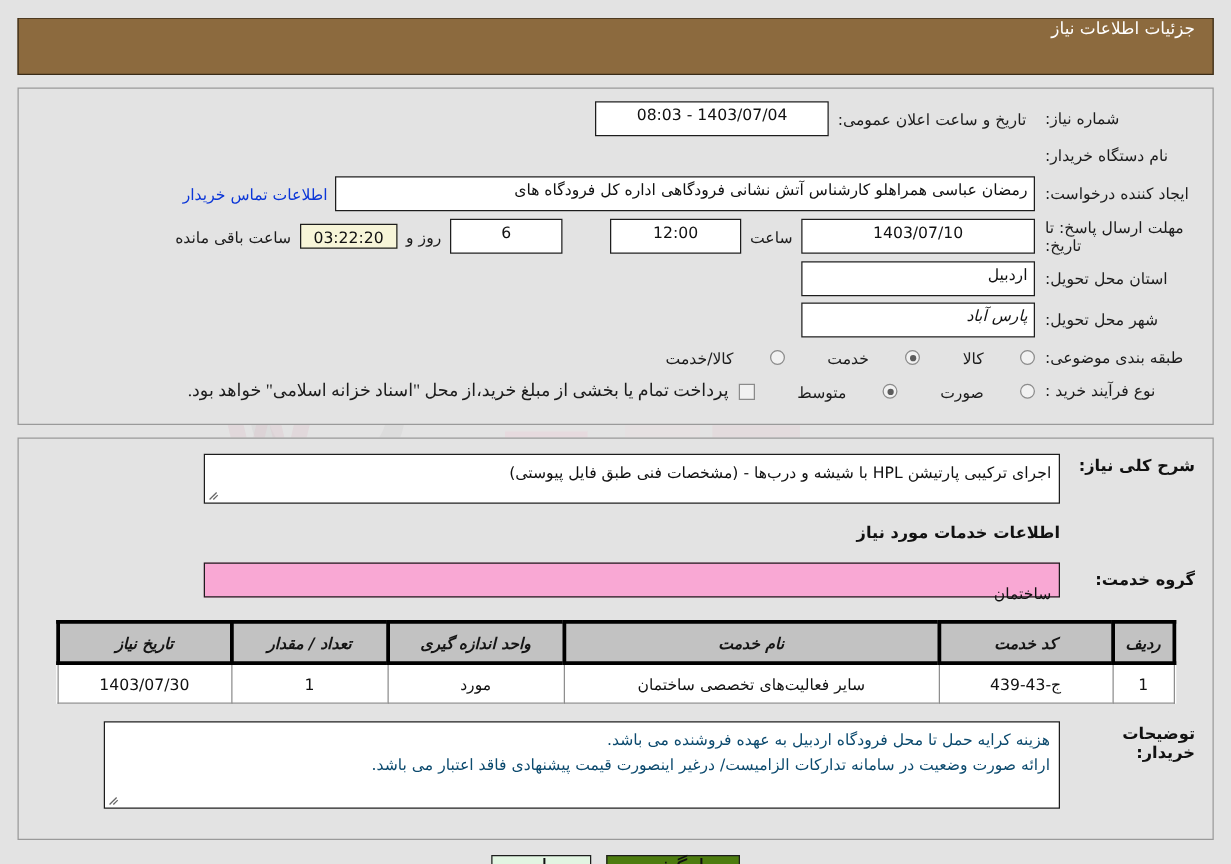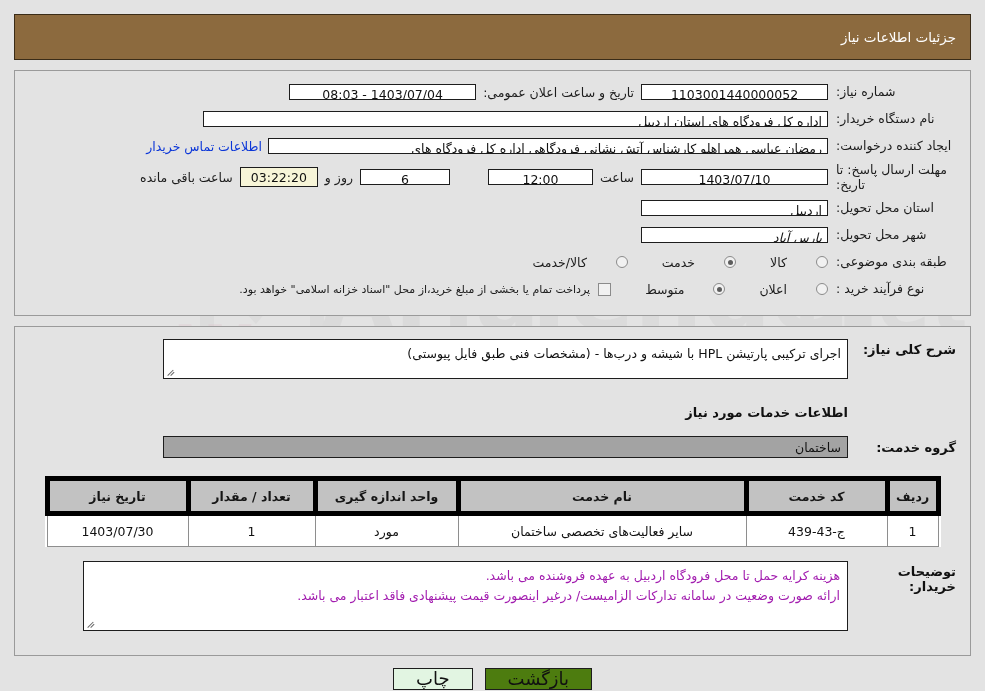--- a/index.html
+++ b/index.html
@@ -35,21 +35,21 @@
   }
 
   
   .titlebar {
     margin: 14px 14px 0 14px;
     height: 46px;
     background: #8c6a3e;
     border: 1px solid #3a2c18;
     box-sizing: border-box;
     display: flex;
-    align-items: center;
+    align-items: flex-start;
     justify-content: flex-start;
     padding: 0 14px;
   }
   .titlebar-text {
     color: #ffffff;
     font-size: 13.5px;
   }
 
   
   .panel {
@@ -75,21 +75,21 @@
     color: #1c1c1c;
     padding-left: 8px;
     box-sizing: border-box;
     line-height: 1.25;
   }
   .lbl.two-line { line-height: 1.2; }
 
   .fld {
     border: 1px solid #1d1d1d;
     background: #ffffff;
-    height: 16px;
+    height: 28px;
     line-height: 20px;
     font-size: 12.5px;
     padding: 0 5px;
     box-sizing: border-box;
     text-align: right;
     white-space: nowrap;
     overflow: hidden;
     color: #111;
   }
   .fld.center { text-align: center; }
@@ -173,23 +173,24 @@
     width: 13px;
     height: 13px;
     border: 1px solid #8b8b8b;
     background: #f1f1f1;
     box-sizing: border-box;
     flex: 0 0 13px;
     display: inline-block;
   }
   .chk-text {
     margin-right: 8px;
-    font-size: 11px;
+    font-size: 14px;
     color: #1c1c1c;
     white-space: nowrap;
+    font-family: Liberation Serif, serif;
   }
 
   
   .panel-desc { padding: 12px 14px 12px 14px; }
   .desc-row {
     display: flex;
     align-items: flex-start;
   }
   .desc-lbl {
     width: 108px;
@@ -241,21 +242,21 @@
     left: 3.5px; bottom: 1px;
     width: 5px; height: 1px;
     background: #666;
     transform: rotate(-45deg);
     transform-origin: left bottom;
   }
 
   .section-title {
     font-weight: bold;
     font-size: 13px;
-    margin: 26px 0 0 0;
+    margin: 16px 0 0 0;
     padding-right: 0;
     text-align: right;
     color: #111;
   }
   .section-title-wrap { display:flex; }
   .section-title-inner { width: 108px; flex:0 0 108px; }
 
   .svc-row {
     display: flex;
     align-items: center;
@@ -266,48 +267,49 @@
     flex: 0 0 108px;
     font-weight: bold;
     font-size: 13px;
     text-align: right;
     padding-left: 8px;
     box-sizing: border-box;
     color: #111;
   }
   .svc-field {
     border: 1px solid #1d1d1d;
-    background: #a3a3a3;
+    background: #f9a8d4;
     width: 685px;
     height: 22px;
     line-height: 22px;
     font-size: 12.5px;
-    padding: 0 6px;
+    padding: 13px 6px;
     box-sizing: border-box;
     text-align: right;
     color: #111;
   }
 
   
   table.items {
     border-collapse: collapse;
     width: 896px;
     margin: 18px auto 0 auto;
     font-size: 12.5px;
     background: #ffffff;
   }
   table.items th {
     background: #c2c2c2;
-    border: 5px solid #000000;
+    border: 3px solid #000000;
     font-weight: bold;
     height: 26px;
     padding: 2px 6px;
     text-align: center;
     color: #151515;
     font-size: 12.5px;
+    font-style: italic;
   }
   table.items td {
     border: 1px solid #8e8e8e;
     background: #ffffff;
     height: 26px;
     padding: 2px 6px;
     text-align: center;
     color: #111;
     font-size: 12.5px;
   }
@@ -340,21 +342,21 @@
     border: 1px solid #1d1d1d;
     background: #ffffff;
     width: 765px;
     min-height: 70px;
     font-size: 12.5px;
     padding: 4px 7px 10px 7px;
     box-sizing: border-box;
     text-align: right;
     line-height: 1.6;
     position: relative;
-    color: #a21caf;
+    color: #0c4a6e;
   }
 
   
   .footer {
     display: flex;
     justify-content: center;
     align-items: center;
     gap: 12px;
     margin-top: 12px;
   }
@@ -398,28 +400,26 @@
 <div class="page">
 
   <div class="titlebar">
     <span class="titlebar-text">جزئیات اطلاعات نیاز</span>
   </div>
 
   <div class="panel panel-top">
 
     <div class="row">
       <div class="lbl">شماره نیاز:</div>
-      <div class="fld w-need-no center">1103001440000052</div>
       <div class="inline-lbl" style="">تاریخ و ساعت اعلان عمومی:</div>
       <div class="fld w-date center">1403/07/04 - 08:03</div>
     </div>
 
     <div class="row">
       <div class="lbl">نام دستگاه خریدار:</div>
-      <div class="fld w-buyer">اداره کل فرودگاه های استان اردبیل</div>
     </div>
 
     <div class="row">
       <div class="lbl">ایجاد کننده درخواست:</div>
       <div class="fld w-creator">رمضان عباسی همراهلو  کارشناس آتش نشانی فرودگاهی اداره کل فرودگاه های</div>
       <a class="link">اطلاعات تماس خریدار</a>
     </div>
 
     <div class="row">
       <div class="lbl two-line">مهلت ارسال پاسخ: تا تاریخ:</div>
@@ -458,21 +458,21 @@
           <span class="radio-label">کالا/خدمت</span>
         </span>
       </div>
     </div>
 
     <div class="row">
       <div class="lbl">نوع فرآیند خرید :</div>
       <div class="radio-group">
         <span class="radio-item">
           <span class="radio"></span>
-          <span class="radio-label">اعلان</span>
+          <span class="radio-label">صورت</span>
         </span>
         <span class="radio-item">
           <span class="radio checked"></span>
           <span class="radio-label">متوسط</span>
         </span>
       </div>
       <span class="chk"></span>
       <span class="chk-text">پرداخت تمام یا بخشی از مبلغ خرید،از محل "اسناد خزانه اسلامی" خواهد بود.</span>
     </div>
 

